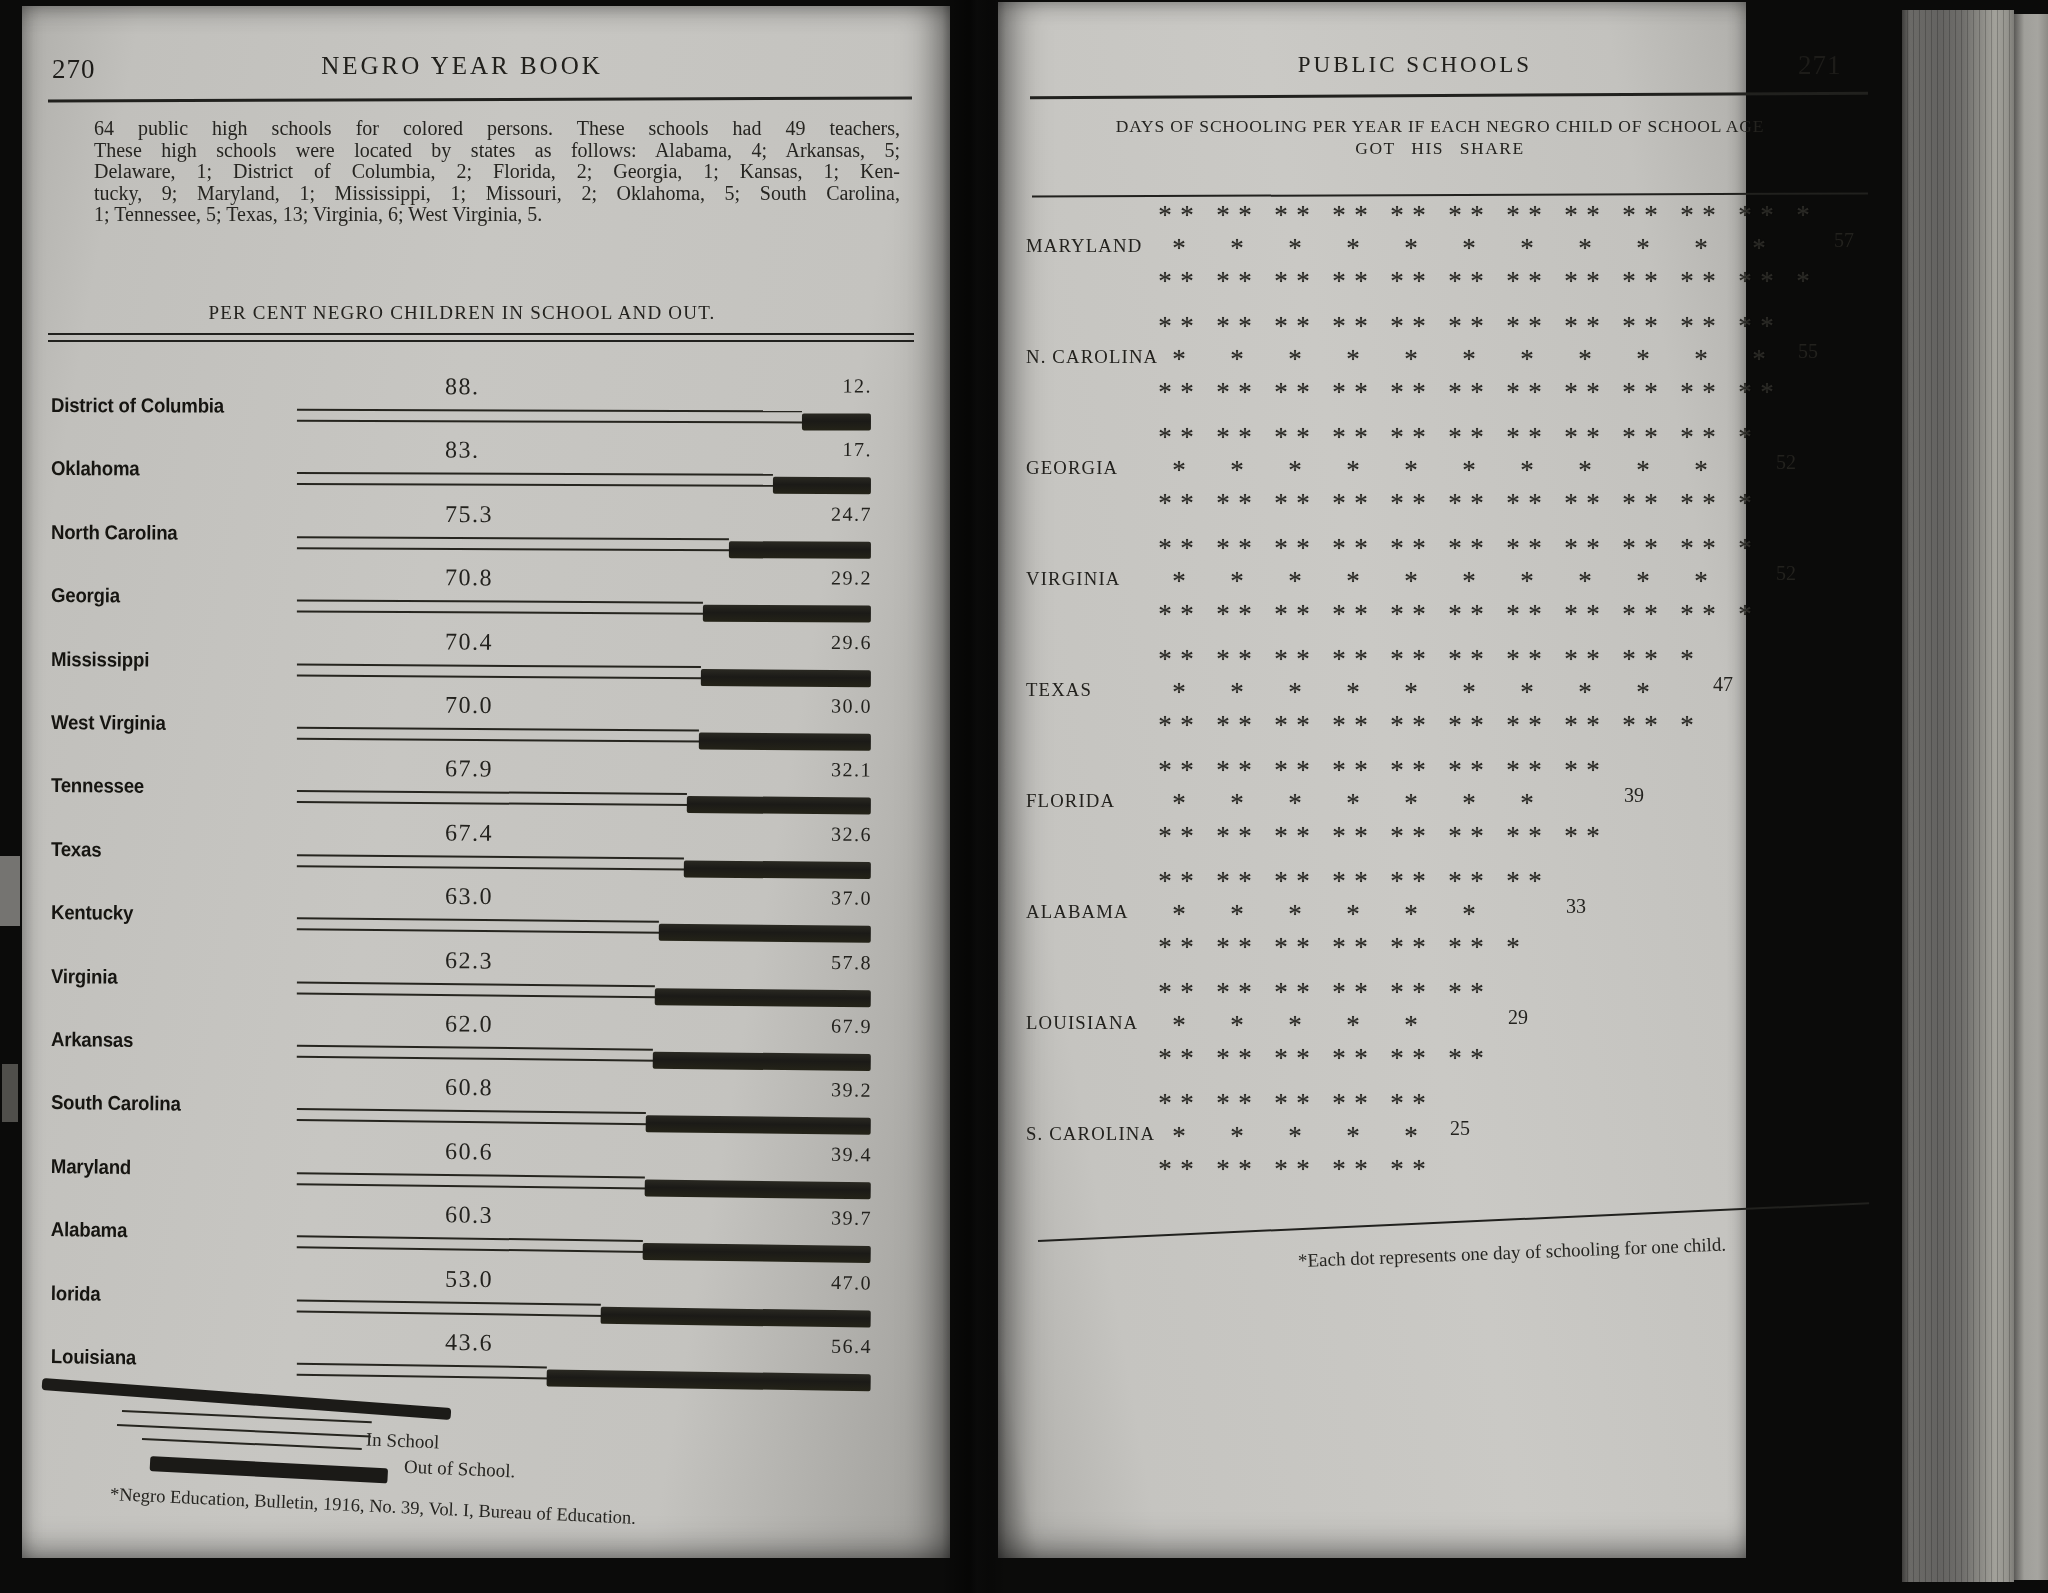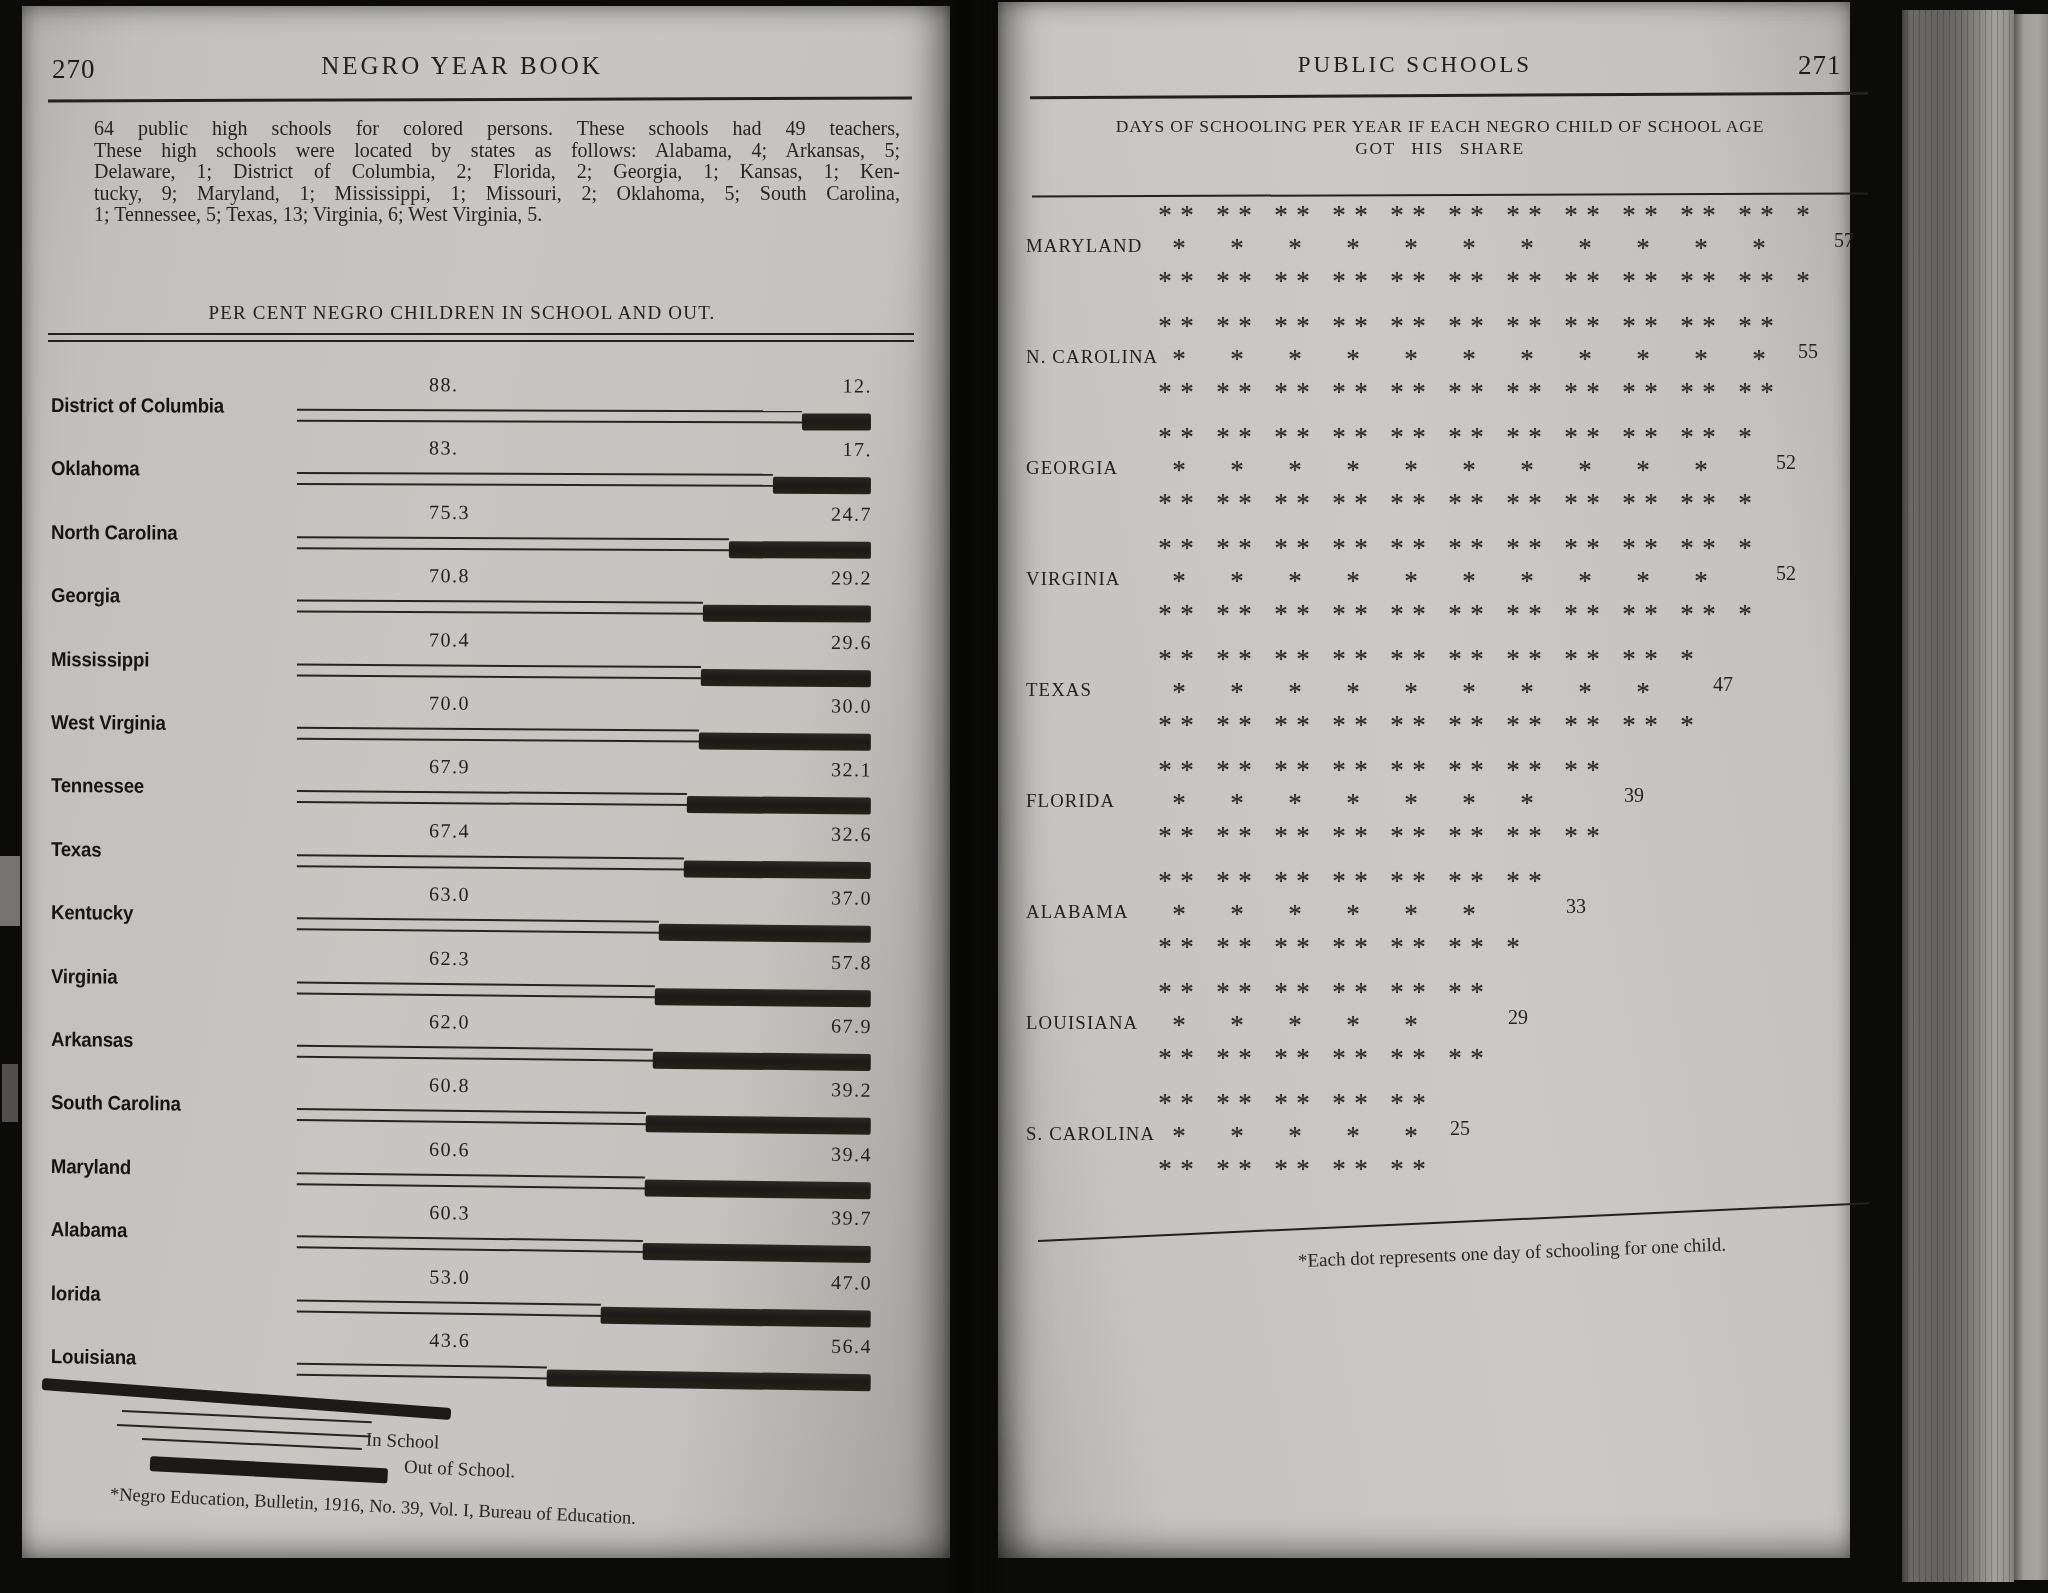--- a/index.html
+++ b/index.html
@@ -12,21 +12,21 @@
   .page{position:absolute;}
   .page-left{
     left:22px;top:6px;width:928px;height:1552px;
     background:linear-gradient(100deg,#b0afab 0%,#c1c0bc 10%,#c7c6c2 42%,#c4c3bf 75%,#a3a29e 97%);
     box-shadow:inset -30px 0 36px -18px rgba(0,0,0,.5),
                inset 12px 0 20px -10px rgba(0,0,0,.35),
                inset 0 -26px 32px -20px rgba(0,0,0,.38),
                inset 0 18px 24px -16px rgba(0,0,0,.3);
   }
   .page-right{
-    left:998px;top:2px;width:852px;height:1556px;
+    left:998px;top:2px;width:748px;height:1556px;
     background:linear-gradient(80deg,#8e8d89 0%,#b3b2ae 4%,#c5c4c0 16%,#cac9c5 52%,#c3c2be 86%,#b0afab 100%);
     box-shadow:inset 28px 0 36px -16px rgba(0,0,0,.52),
                inset -10px 0 16px -8px rgba(0,0,0,.3),
                inset 0 -28px 34px -20px rgba(0,0,0,.42),
                inset 0 16px 22px -16px rgba(0,0,0,.28);
   }
   .gutter{
     position:absolute;left:942px;top:0;width:64px;height:1593px;
     background:linear-gradient(90deg,rgba(0,0,0,0) 0%,rgba(0,0,0,.5) 42%,rgba(10,10,10,.65) 55%,rgba(0,0,0,.25) 72%,rgba(0,0,0,0) 100%);
     pointer-events:none;
@@ -63,21 +63,21 @@
   .drule1{left:26px;top:327px;width:866px;height:2.2px;}
   .drule2{left:26px;top:334px;width:866px;height:2.2px;}
 
   .brow{position:absolute;left:25px;width:880px;height:60px;transform-origin:0 50%;}
   .blabel{
     position:absolute;left:4px;top:22px;
     font-family:"Liberation Sans","DejaVu Sans",sans-serif;
     font-weight:bold;font-size:20px;color:#161511;letter-spacing:-0.2px;
     transform:scaleX(.93);transform-origin:left center;white-space:nowrap;
   }
-  .vin{position:absolute;left:382px;top:0;font-size:20px;letter-spacing:1.5px;color:#23221e;}
+  .vin{position:absolute;left:398px;top:0;font-size:24px;letter-spacing:1.5px;color:#23221e;}
   .vout{position:absolute;left:737px;width:88px;top:0;text-align:right;font-size:20px;letter-spacing:1.5px;color:#23221e;}
   .bar{position:absolute;left:250px;top:34px;width:574px;height:24px;}
   .bline{position:absolute;height:2.4px;background:#26251f;left:0;}
   .bl1{top:2px;}
   .bl2{top:13px;}
   .obar{position:absolute;top:5px;height:17px;border-radius:2px;
     background:linear-gradient(180deg,#2a2922,#1b1a17 45%,#242318);}
 
   .streak{position:absolute;left:20px;top:1372px;width:410px;height:12px;background:#1c1b18;border-radius:4px;transform:rotate(4.2deg);transform-origin:0 50%;}
   .legline{position:absolute;height:2.4px;background:#26251f;transform-origin:0 50%;transform:rotate(2.6deg);}

